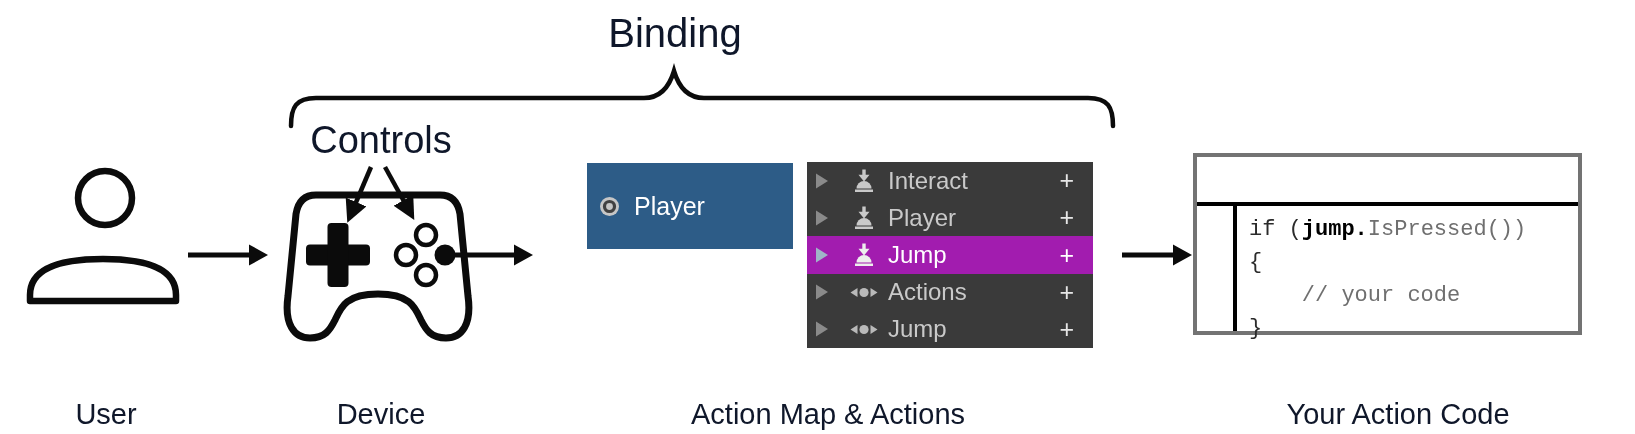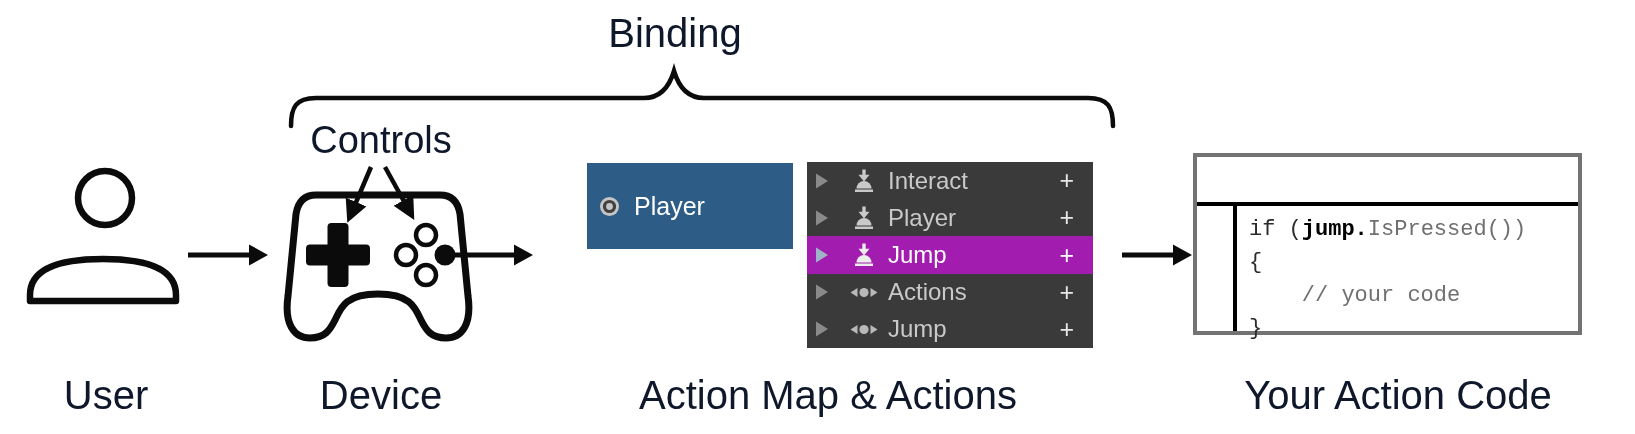--- a/index.html
+++ b/index.html
@@ -5,21 +5,21 @@
   html,body{margin:0;padding:0;background:#fff;}
   .canvas{
     position:relative;width:1635px;height:434px;background:#fff;overflow:hidden;
     font-family:"Liberation Sans", sans-serif;color:#000;
   }
   .artwork{position:absolute;left:0;top:0;}
   .lbl{position:absolute;white-space:nowrap;color:#0f172a;}
   .lbl.center{transform:translateX(-50%);}
   #binding-label{left:675px;top:11px;font-size:40px;}
   #controls-label{left:381px;top:119px;font-size:38px;}
-  .bottom-lbl{top:373px;font-size:40px;}
+  .bottom-lbl{top:398px;font-size:29px;}
   #user-label{left:106px;}
   #device-label{left:381px;}
   #amap-label{left:828px;}
   #code-label{left:1398px;}
 
   
   .panel{position:absolute;background:#3A3A3A;}
   #map-panel{left:587px;top:163px;width:206px;height:86px;display:flex;flex-direction:column;}
   .map-row{flex:1;display:flex;align-items:center;padding-left:11px;}
   .map-row.selected{background:#2D5C87;}

